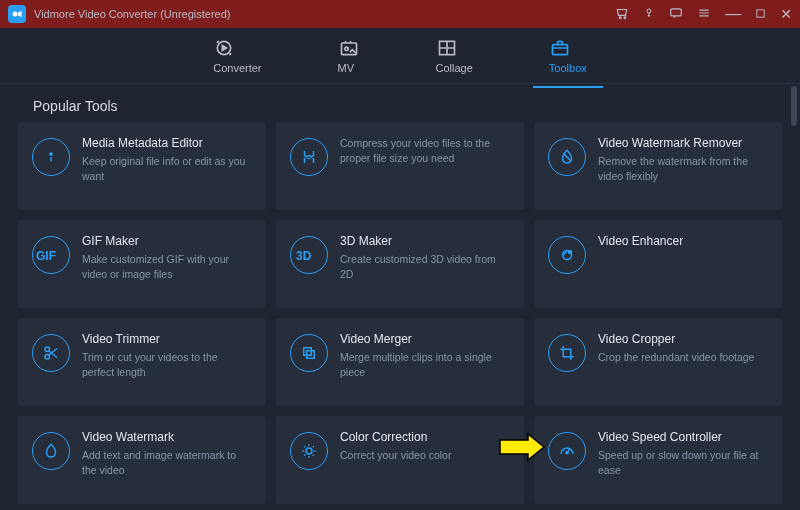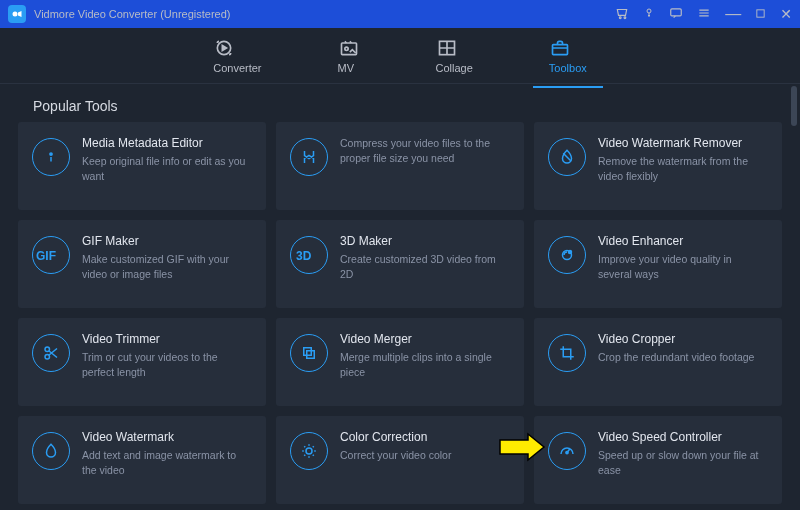--- a/index.html
+++ b/index.html
@@ -9,21 +9,21 @@
     font-family: "Segoe UI", Arial, sans-serif;
     color: #c8ccd4;
     overflow: hidden;
     position: relative;
   }
   .titlebar {
     height: 28px;
     display: flex;
     align-items: center;
     padding: 0 8px;
-    background: #1d4ed8;
+    background: #7f1d1d;
   }
   .titlebar .logo {
     width: 18px; height: 18px;
     background: #2a9df4;
     border-radius: 4px;
     display: flex; align-items: center; justify-content: center;
     margin-right: 8px;
   }
   .titlebar .logo svg { width: 12px; height: 12px; }
   .titlebar .title { font-size: 11px; color: #b8bcc6; }
@@ -237,21 +237,20 @@
       <div class="card">
         <div class="cicon">
           <svg width="18" height="18" viewBox="0 0 24 24" fill="none" stroke="#2a9df4" stroke-width="2">
             <circle cx="12" cy="12" r="6"></circle>
             <path d="M12 8a4 4 0 00-4 4"></path>
             <circle cx="16" cy="8" r="2" fill="#2a9df4"></circle>
           </svg>
         </div>
         <div class="ct">
           <div class="ctitle">Video Enhancer</div>
-          <div class="cdesc">Improve your video quality in several ways</div>
         </div>
       </div>
       <div class="card">
         <div class="cicon">
           <svg width="18" height="18" viewBox="0 0 24 24" fill="none" stroke="#2a9df4" stroke-width="2">
             <circle cx="7" cy="7" r="3"></circle>
             <circle cx="7" cy="17" r="3"></circle>
             <path d="M9 9l11 9M9 15l11-9"></path>
           </svg>
         </div>

